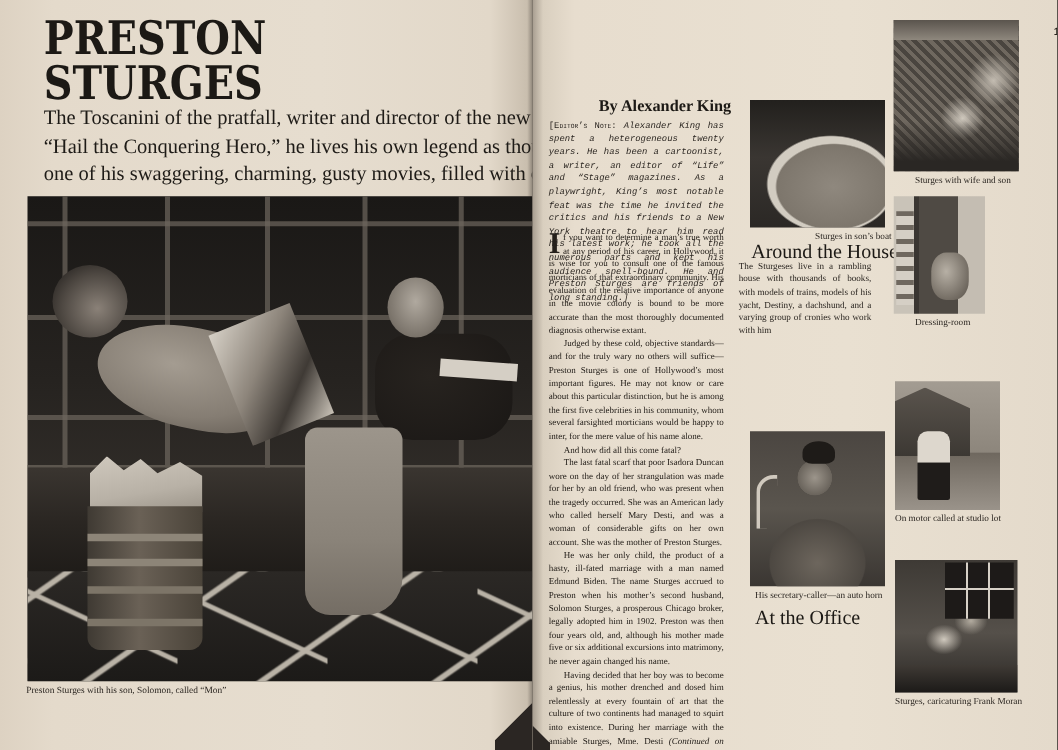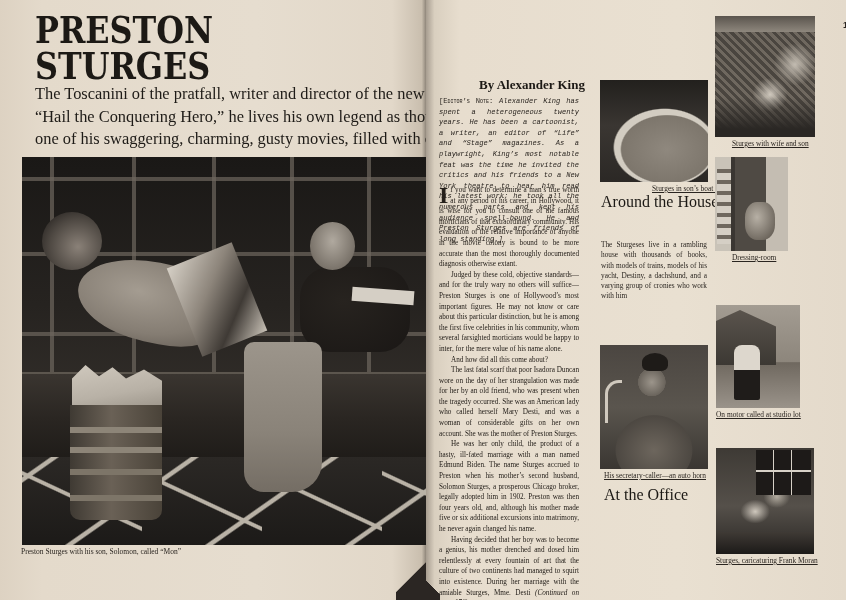--- a/index.html
+++ b/index.html
@@ -132,21 +132,21 @@
     }
     .body-col p { text-indent: 12px; }
     .body-col p.first { text-indent: 0; }
     .body-col p.first::first-letter {
       float: left; font-size: 24px; line-height: 20px; margin-right: 2px; font-weight: bold;
     }
     .body-col .cont { font-style: italic; }
 
     .photo { position: absolute; overflow: hidden; }
     .cap {
-      position: absolute; font-family: "Liberation Serif", serif; font-size: 7.4px; color: #2a2520; white-space: nowrap; text-decoration: underline;
+      position: absolute; font-family: "Liberation Serif", serif; font-size: 7.4px; color: #2a2520; white-space: nowrap;
     }
     .section-head {
       position: absolute; font-family: "Liberation Serif", serif; font-weight: normal; font-size: 16px; color: #1c1915; white-space: nowrap;
     }
     .section-text {
       position: absolute; font-family: "Liberation Serif", serif; font-size: 7.3px; line-height: 10.3px; color: #2a2520; text-align: justify;
     }
     .page-num {
       position: absolute; left: 417px; top: 20px;
       font-family: "Liberation Sans", sans-serif; font-weight: bold; font-size: 8.5px; color: #2a2520;
@@ -278,31 +278,31 @@
     <div class="byline">By Alexander King</div>
 
     <div class="editors-note">
       <span class="sc">[Editor’s Note:</span>
       <span>Alexander King has spent a heterogeneous twenty years. He has been a cartoonist, a writer, an editor of “Life” and “Stage” magazines. As a playwright, King’s most notable feat was the time he invited the critics and his friends to a New York theatre to hear him read his latest work; he took all the numerous parts and kept his audience spell-bound. He and Preston Sturges are friends of long standing.]</span>
     </div>
 
     <div class="body-col">
       <p class="first">If you want to determine a man’s true worth at any period of his career, in Hollywood, it is wise for you to consult one of the famous morticians of that extraordinary community. His evaluation of the relative importance of anyone in the movie colony is bound to be more accurate than the most thoroughly documented diagnosis otherwise extant.</p>
       <p>Judged by these cold, objective standards—and for the truly wary no others will suffice—Preston Sturges is one of Hollywood’s most important figures. He may not know or care about this particular distinction, but he is among the first five celebrities in his community, whom several farsighted morticians would be happy to inter, for the mere value of his name alone.</p>
-      <p>And how did all this come about?</p>
+      <p>And how did all this come fatal?</p>
       <p>The last fatal scarf that poor Isadora Duncan wore on the day of her strangulation was made for her by an old friend, who was present when the tragedy occurred. She was an American lady who called herself Mary Desti, and was a woman of considerable gifts on her own account. She was the mother of Preston Sturges.</p>
       <p>He was her only child, the product of a hasty, ill-fated marriage with a man named Edmund Biden. The name Sturges accrued to Preston when his mother’s second husband, Solomon Sturges, a prosperous Chicago broker, legally adopted him in 1902. Preston was then four years old, and, although his mother made five or six additional excursions into matrimony, he never again changed his name.</p>
       <p><span>Having decided that her boy was to become a genius, his mother drenched and dosed him relentlessly at every fountain of art that the culture of two continents had managed to squirt into existence. During her marriage with the amiable Sturges, Mme. Desti</span> <span class="cont">(Continued on page 176)</span></p>
     </div>
 
     <div class="photo p-pool"></div>
     <div class="cap" style="left:178px; top:184px;padding-left:48px;">Sturges in son’s boat in pool</div>
 
     <div class="section-head" style="left:175px; top:193px;">Around the House</div>
-    <div class="section-text" style="left:175px; top:208px; width:106px;margin-top:32px;">The Sturgeses live in a rambling house with thousands of books, with models of trains, models of his yacht, Destiny, a dachshund, and a varying group of cronies who work with him</div>
+    <div class="section-text" style="left:165px; top:208px; width:106px;">The Sturgeses live in a rambling house with thousands of books, with models of trains, models of his yacht, Destiny, a dachshund, and a varying group of cronies who work with him</div>
 
     <div class="photo p-wife"></div>
     <div class="cap" style="left:306px; top:139px;">Sturges with wife and son</div>
 
     <div class="photo p-dress"></div>
     <div class="cap" style="left:306px; top:253px;">Dressing-room</div>
 
     <div class="photo p-glider"></div>
     <div class="cap" style="left:290px; top:410px;">On motor called at studio lot</div>
 

